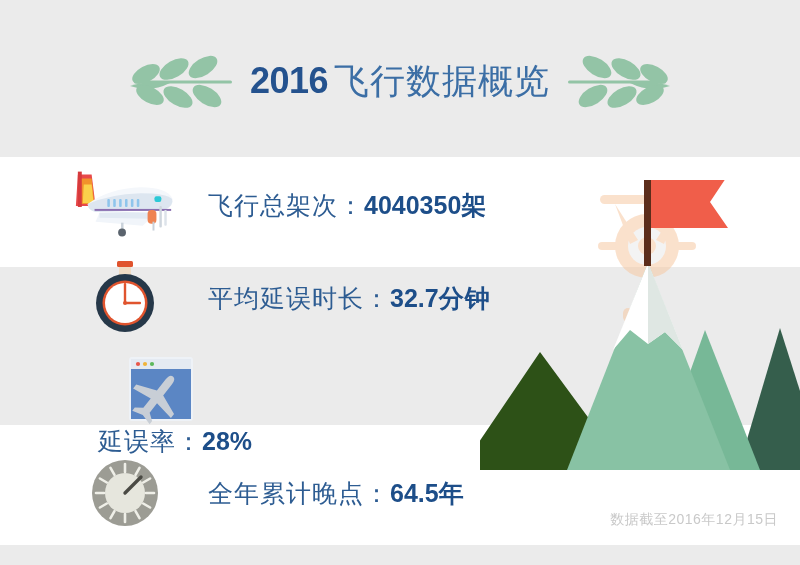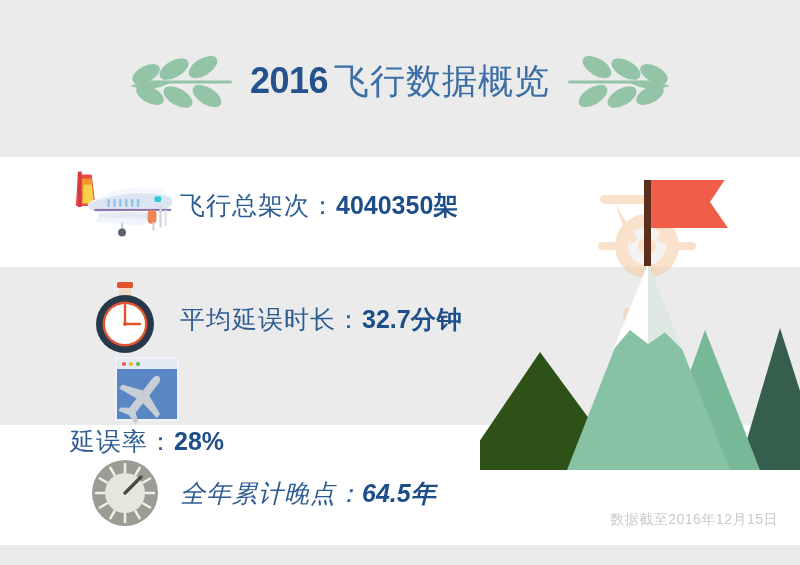--- a/index.html
+++ b/index.html
@@ -70,32 +70,33 @@
 
   
   .stat-row {
     position: absolute;
     left: 70px;
     height: 90px;
     display: flex;
     align-items: center;
   }
   #row-0 { top: 160px; }
-  #row-1 { top: 274px; justify-content: flex-end; }
+  #row-1 { top: 253px; justify-content: flex-end; }
   #row-2 { top: 353px; flex-direction: column; }
-  #row-3 { top: 448px; font-style: italic; }
+  #row-3 { top: 448px; }
 
   .stat-icon {
     width: 110px;
     flex: none;
     display: flex;
     align-items: center;
     justify-content: center;
   }
   .stat-text {
+    margin-left: 28px;
     white-space: nowrap;
     color: #2d5c92;
     font-size: 25px;
     letter-spacing: 1px;
   }
   .stat-label { color: #2d5c92; }
   .stat-value {
     font-weight: bold;
     color: #1d4e89;
     letter-spacing: 0;

